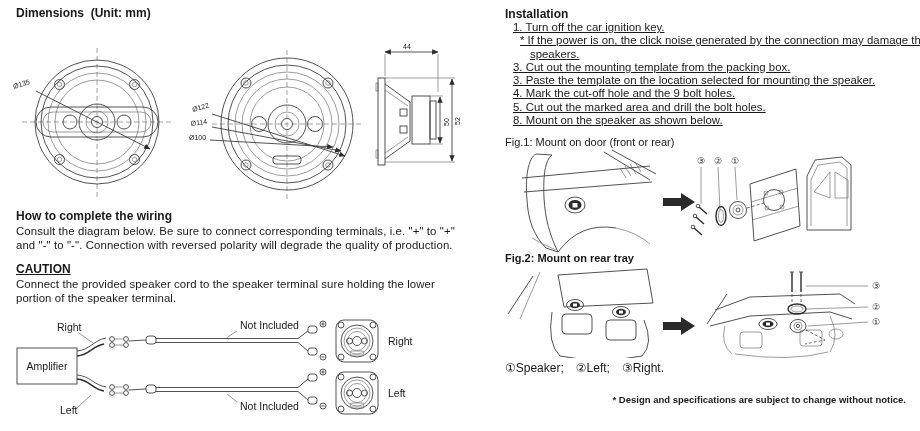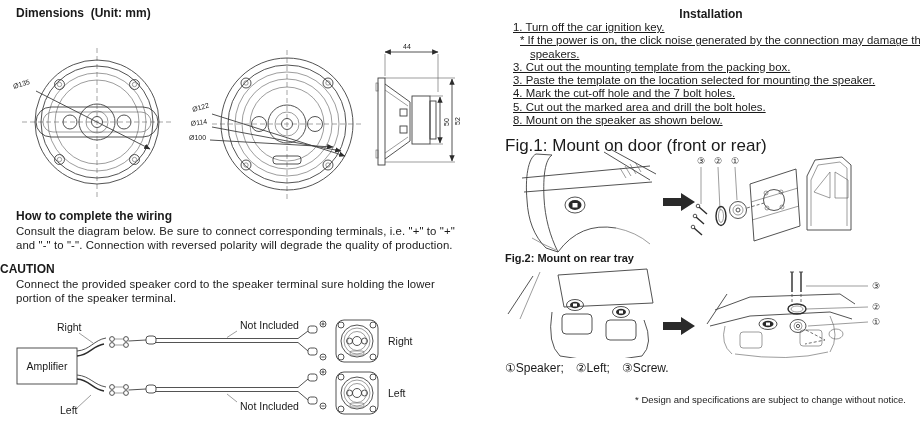--- a/index.html
+++ b/index.html
@@ -1,28 +1,28 @@
 <!DOCTYPE html>
 <html><head>
 <meta charset="utf-8">
 <style>
   html,body{margin:0;padding:0;background:#ffffff;}
   body{width:920px;height:431px;font-family:"Liberation Sans",sans-serif;color:#1a1a1a;}
   .page{position:relative;width:920px;height:431px;overflow:hidden;background:#fff;}
   .abs{position:absolute;}
-  .h{font-weight:bold;font-size:12px;white-space:pre;text-align:center;}
+  .h{font-weight:bold;font-size:12px;white-space:pre;}
   .body-text{font-size:11.4px;line-height:14px;letter-spacing:0.1px;}
   .steps{font-size:11.4px;line-height:13.3px;margin-left:8px;text-decoration:underline;}
   .step{white-space:nowrap;}
   .note{padding-left:17px;text-indent:-10px;width:402px;white-space:normal;}
-  .caption{font-size:17px;}
+  .caption{font-size:11px;}
   .caption.b{font-weight:bold;font-size:11px;}
   .legend{display:flex;gap:12px;font-size:12px;}
   .legend .item span{display:inline;}
-  .footer{font-size:9.5px;color:#222;}
+  .footer{font-size:9.5px;color:#222;font-weight:bold;}
   svg{display:block;}
   svg text{font-family:"Liberation Sans",sans-serif;fill:#1a1a1a;}
   svg .ln{stroke:#3f3f3f;stroke-width:0.9;fill:none;}
   svg .ln2{stroke:#2c2c2c;stroke-width:1.4;fill:none;}
   svg .thin{stroke:#5a5a5a;stroke-width:0.6;fill:none;}
   svg .dash{stroke:#6a6a6a;stroke-width:0.6;fill:none;stroke-dasharray:5 3;}
   svg .dash2{stroke:#4a4a4a;stroke-width:0.8;fill:none;stroke-dasharray:3 2;}
   svg .dark{fill:#2a2a2a;stroke:none;}
   svg .dim{font-size:7px;}
   svg .lbl{font-size:10.5px;}
@@ -123,21 +123,21 @@
       <text class="dim" x="444" y="93" transform="rotate(-90 446 90)" text-anchor="middle">50</text>
       <line class="ln" x1="452" y1="49" x2="452" y2="131" marker-start="url(#arrs)" marker-end="url(#arr)"></line>
       <line class="thin" x1="385" y1="48" x2="455" y2="48"></line>
       <line class="thin" x1="385" y1="132" x2="455" y2="132"></line>
       <text class="dim" x="456" y="93" transform="rotate(-90 457 90)" text-anchor="middle">52</text>
     </g>
   </svg>
 
   <div class="abs h" style="left:16px;top:209px;">How to complete the wiring</div>
   <div class="abs body-text" style="left:16px;top:224px;width:452px;">Consult the diagram below. Be sure to connect corresponding terminals, i.e. "+" to "+" and "-" to "-". Connection with reversed polarity will degrade the quality of production.</div>
-  <div class="abs h" style="left:0;top:262px;">CAUTION</div>
+  <div class="abs h" style="left:16px;top:262px;text-decoration:underline;">CAUTION</div>
   <div class="abs body-text" style="left:16px;top:277px;width:452px;">Connect the provided speaker cord to the speaker terminal sure holding the lower portion of the speaker terminal.</div>
 
   <svg class="abs" style="left:0;top:315px;" width="460" height="116" viewBox="0 0 460 116">
     <rect class="ln" x="17" y="33" width="60" height="36"></rect>
     <text class="lbl" x="47" y="55" text-anchor="middle">Amplifier</text>
     <text class="lbl" x="57" y="16">Right</text>
     <line class="thin" x1="79" y1="18" x2="93" y2="28"></line>
     <text class="lbl" x="60" y="99">Left</text>
     <line class="thin" x1="77" y1="93" x2="91" y2="80"></line>
 
@@ -234,21 +234,21 @@
     <text class="lbl" x="388" y="82">Left</text>
   </svg>
 
   <div class="abs" style="left:505px;top:7px;width:412px;">
     <div class="h">Installation</div>
     <div class="steps">
       <div class="step">1. Turn off the car ignition key.</div>
       <div class="note">* If the power is on, the click noise generated by the connection may damage the speakers.</div>
       <div class="step">3. Cut out the mounting template from the packing box.</div>
       <div class="step">3. Paste the template on the location selected for mounting the speaker.</div>
-      <div class="step">4. Mark the cut-off hole and the 7 bolt holes.</div>
+      <div class="step">4. Mark the cut-off hole and the 9 bolt holes.</div>
       <div class="step">5. Cut out the marked area and drill the bolt holes.</div>
       <div class="step">8. Mount on the speaker as shown below.</div>
     </div>
   </div>
 
   <div class="abs caption" style="left:505px;top:136px;">Fig.1: Mount on door (front or rear)</div>
 
   <svg class="abs" style="left:500px;top:148px;" width="420" height="106" viewBox="0 0 420 106">
     <g>
       <line class="ln" x1="22" y1="30" x2="150" y2="18"></line>
@@ -368,18 +368,18 @@
       <line class="thin" x1="308" y1="62" x2="368" y2="58"></line>
       <text x="376" y="25" font-size="9" text-anchor="middle">③</text>
       <text x="376" y="46" font-size="9" text-anchor="middle">②</text>
       <text x="376" y="61" font-size="9" text-anchor="middle">①</text>
     </g>
   </svg>
 
   <div class="abs legend" style="left:505px;top:361px;">
     <div class="item"><span>①</span><span>Speaker;</span></div>
     <div class="item"><span>②</span><span>Left;</span></div>
-    <div class="item"><span>③</span><span>Screw.</span></div>
+    <div class="item"><span>③</span><span>Right.</span></div>
   </div>
 
   <div class="abs footer" style="right:14px;top:394px;">* Design and specifications are subject to change without notice.</div>
 
 </div>
 
 </body></html>

